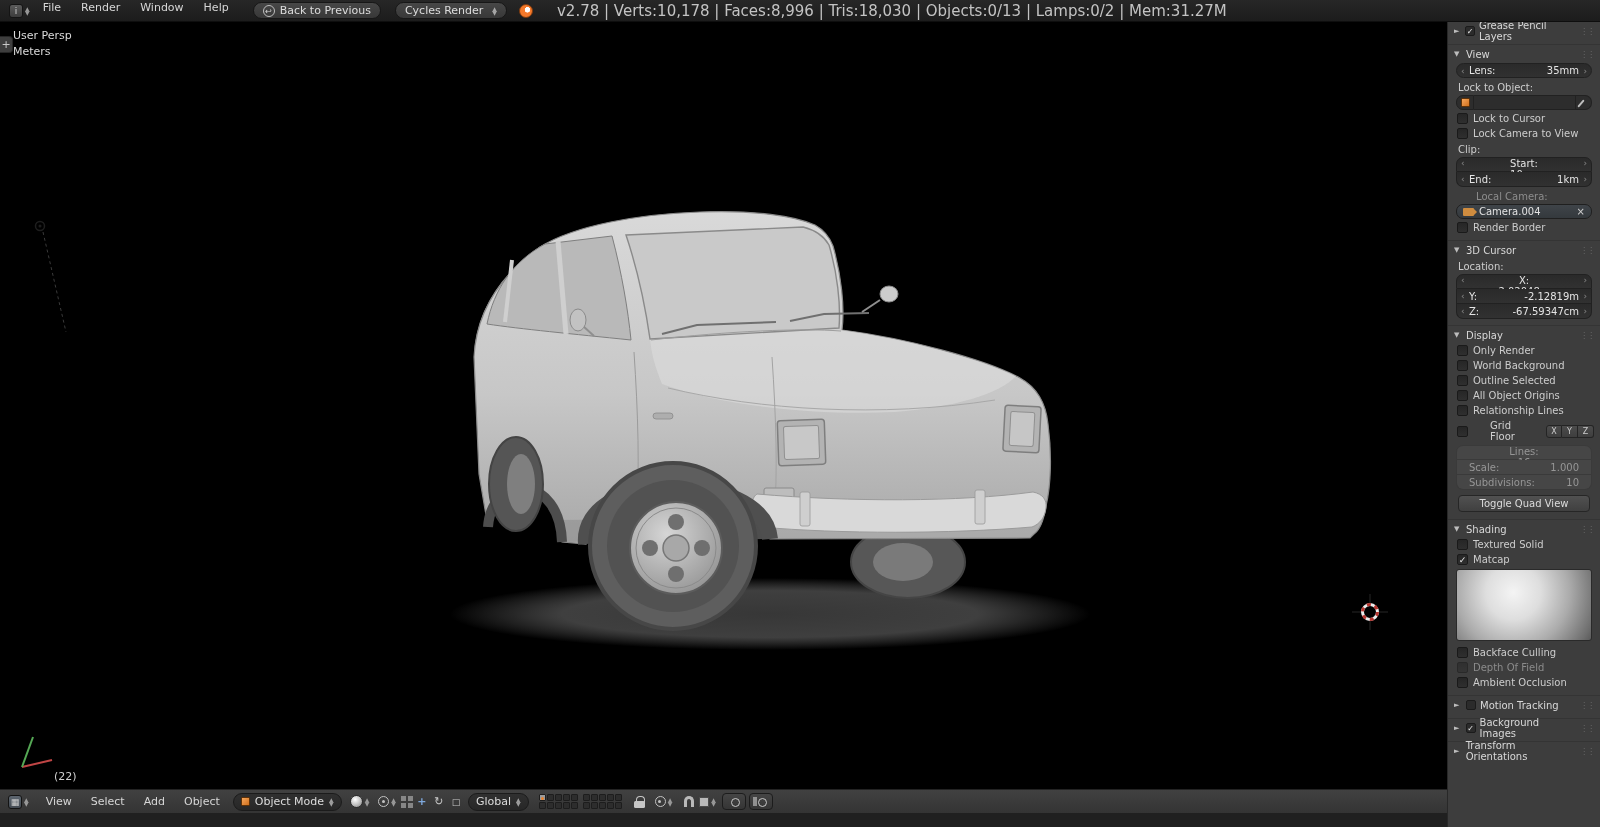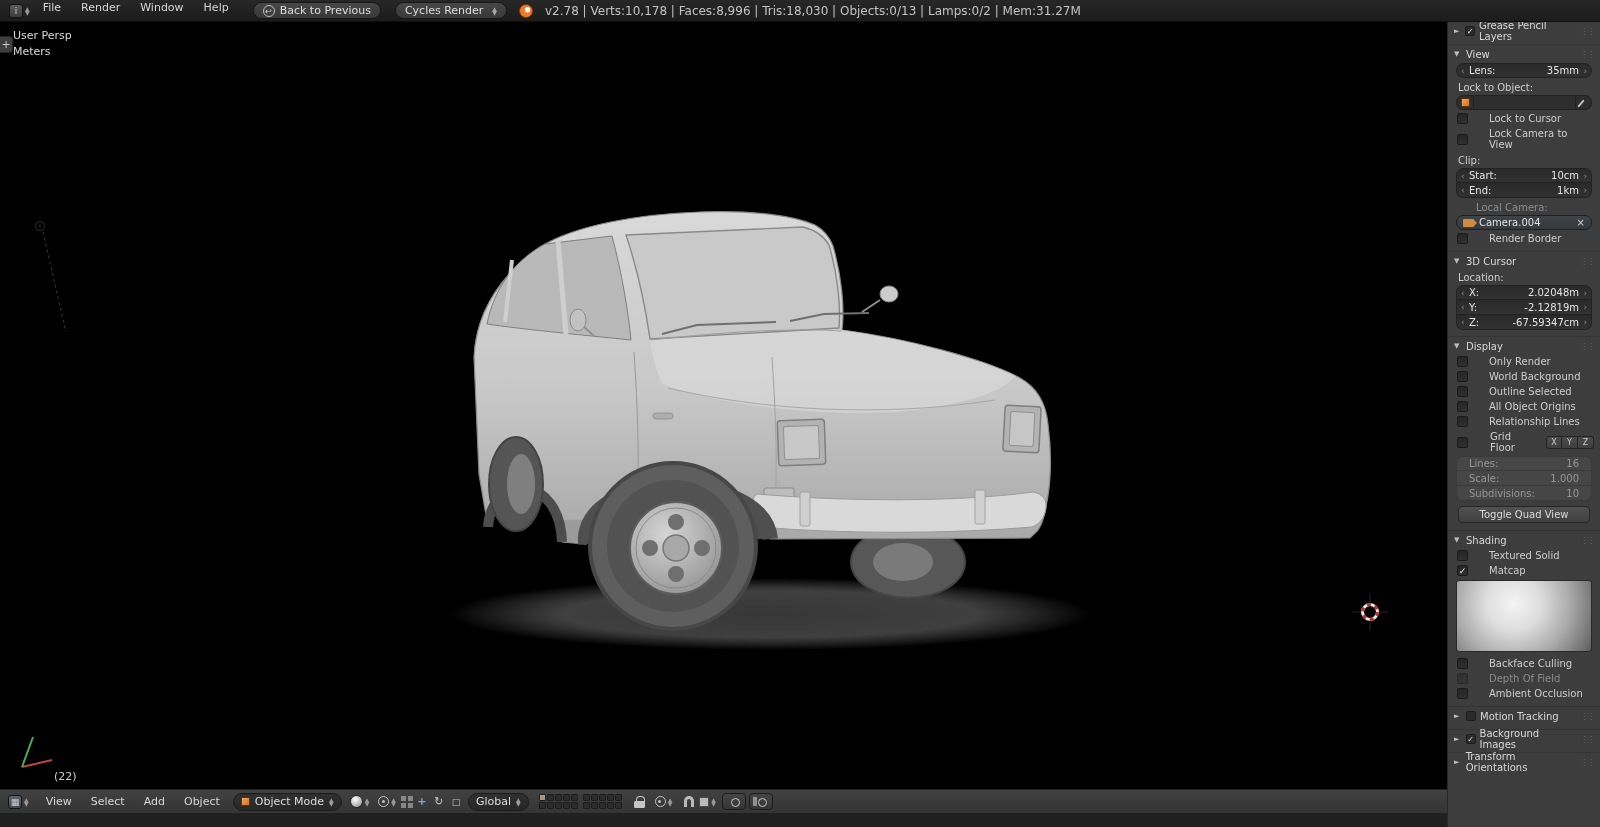--- a/index.html
+++ b/index.html
@@ -15,21 +15,21 @@
     border:1px solid #141414; color:#cfcfcf; font-size:9px; line-height:12px; text-align:center; }
   .spin { display:flex; flex-direction:column; line-height:4px; font-size:6px; color:#9a9a9a; }
   .menu-item { padding:0 10px; height:28px; line-height:22px; color:#d6d6d6; cursor:default; }
   .pill { display:flex; align-items:center; gap:5px; height:17px; padding:0 9px; margin-left:14px;
     background:linear-gradient(#474747,#383838); border:1px solid #171717; border-radius:9px; color:#dcdcdc; }
   .pill .updown { display:flex; flex-direction:column; line-height:4px; font-size:6px; color:#a8a8a8; margin-left:4px; }
   .backic { width:12px; height:12px; border:1px solid #bdbdbd; border-radius:50%; font-size:8px; line-height:11px; text-align:center; color:#d8d8d8; }
   .blogo { width:14px; height:14px; margin-left:12px; border-radius:50%;
     background:radial-gradient(circle at 62% 40%, #ffffff 0 2.5px, rgba(255,255,255,0) 3px), #f5792a;
     border:1px solid #7a3a10; }
-  .stats { margin-left:12px; color:#c3c3c3; font-size:12px; white-space:nowrap; }
+  .stats { margin-left:24px; color:#c3c3c3; font-size:15px; white-space:nowrap; }
 
   
   .viewport { position:absolute; left:0; top:22px; width:1447px; height:767px; background:#000000; overflow:hidden; }
   .vp-label { position:absolute; color:#dadada; font-size:11px; text-shadow:0 1px 1px rgba(0,0,0,.35); }
   .vp-view { left:13px; top:7px; }
   .vp-units { left:13px; top:23px; }
   .vp-obj { left:54px; top:748px; color:#cfcfcf; }
   .plus-tab { position:absolute; left:0; top:14px; width:13px; height:17px; background:#3e3e3e;
     border:1px solid #262626; border-left:none; border-radius:0 4px 4px 0; color:#c9c9c9;
     font-size:11px; line-height:15px; text-align:center; }
@@ -77,37 +77,37 @@
   
   .sidebar { position:absolute; left:1447px; top:22px; width:153px; height:805px; background:#3d3d3d;
     border-left:1px solid #282828; font-size:10px; color:#d0d0d0; z-index:20; }
   .panel { border-top:1px solid #343434; padding:1px 0 5px; }
   .panel.first { border-top:none; }
   .phead { height:16px; display:flex; align-items:center; gap:4px; padding:0 6px; color:#d8d8d8; }
   .tri { font-size:7px; color:#bdbdbd; width:8px; }
   .pdots { margin-left:auto; color:#6a6a6a; font-size:8px; letter-spacing:-1px; }
   .hcb { width:10px; height:10px; background:#2b2b2b; border:1px solid #1b1b1b; border-radius:2px;
     font-size:8px; line-height:9px; text-align:center; color:#ececec; }
-  .cb-row { display:flex; align-items:center; gap:21px; padding:2px 9px 2px 9px; color:#cdcdcd; }
+  .cb-row { display:flex; align-items:center; gap:5px; padding:2px 9px 2px 9px; color:#cdcdcd; }
   .cb { width:11px; height:11px; background:linear-gradient(#262626,#2f2f2f); border:1px solid #1a1a1a;
     border-radius:2px; flex:none; font-size:9px; line-height:10px; text-align:center; color:#ededed; }
   .cb-row.dim { color:#8b8b8b; }
   .cb-row.dim .cb { opacity:.55; }
   .plabel { padding:3px 10px 1px; color:#cdcdcd; }
   .plabel.dim { color:#8d8d8d;padding-left:28px; }
   .numfield { height:15px; margin:1px 8px; background:linear-gradient(#2a2a2a,#313131);
     border:1px solid #212121; border-radius:8px; display:flex; align-items:center;
     padding:0 12px; color:#e4e4e4; position:relative; }
   .numfield .fl { flex:1; text-align:left; }
   .numfield .fv { text-align:right; }
   .numfield.slider::before { content:"\2039"; position:absolute; left:4px; color:#8a8a8a; font-size:9px; }
   .numfield.slider::after { content:"\203A"; position:absolute; right:4px; color:#8a8a8a; font-size:9px; }
   .stack { margin:1px 8px; }
   .stack .numfield { margin:0; border-radius:0; border-top-width:0; }
-  .stack .numfield:first-child { border-radius:7px 7px 0 0; border-top-width:1px; }
+  .stack .numfield:first-child { border-radius:7px 7px 0 0; border-top-width:1px;flex-direction:column; }
   .stack .numfield:last-child { border-radius:0 0 7px 7px; }
   .numfield.dim { background:#464646; border-color:#3a3a3a; color:#969696; }
   .numfield.dim::before,.numfield.dim::after { color:#6e6e6e; }
   .obj-field { display:flex; height:15px; margin:1px 8px; }
   .obj-field .oicon { width:18px; background:#2d2d2d; border:1px solid #212121; border-radius:7px 0 0 7px;
     display:flex; align-items:center; justify-content:center; }
   .obj-field .obody { flex:1; background:#2d2d2d; border:1px solid #212121; border-left:none; }
   .obj-field .opick { width:16px; background:#2d2d2d; border:1px solid #212121; border-left:none;
     border-radius:0 7px 7px 0; position:relative; }
   .obj-field .opick::after { content:""; position:absolute; left:4px; top:3px; width:2px; height:9px;

